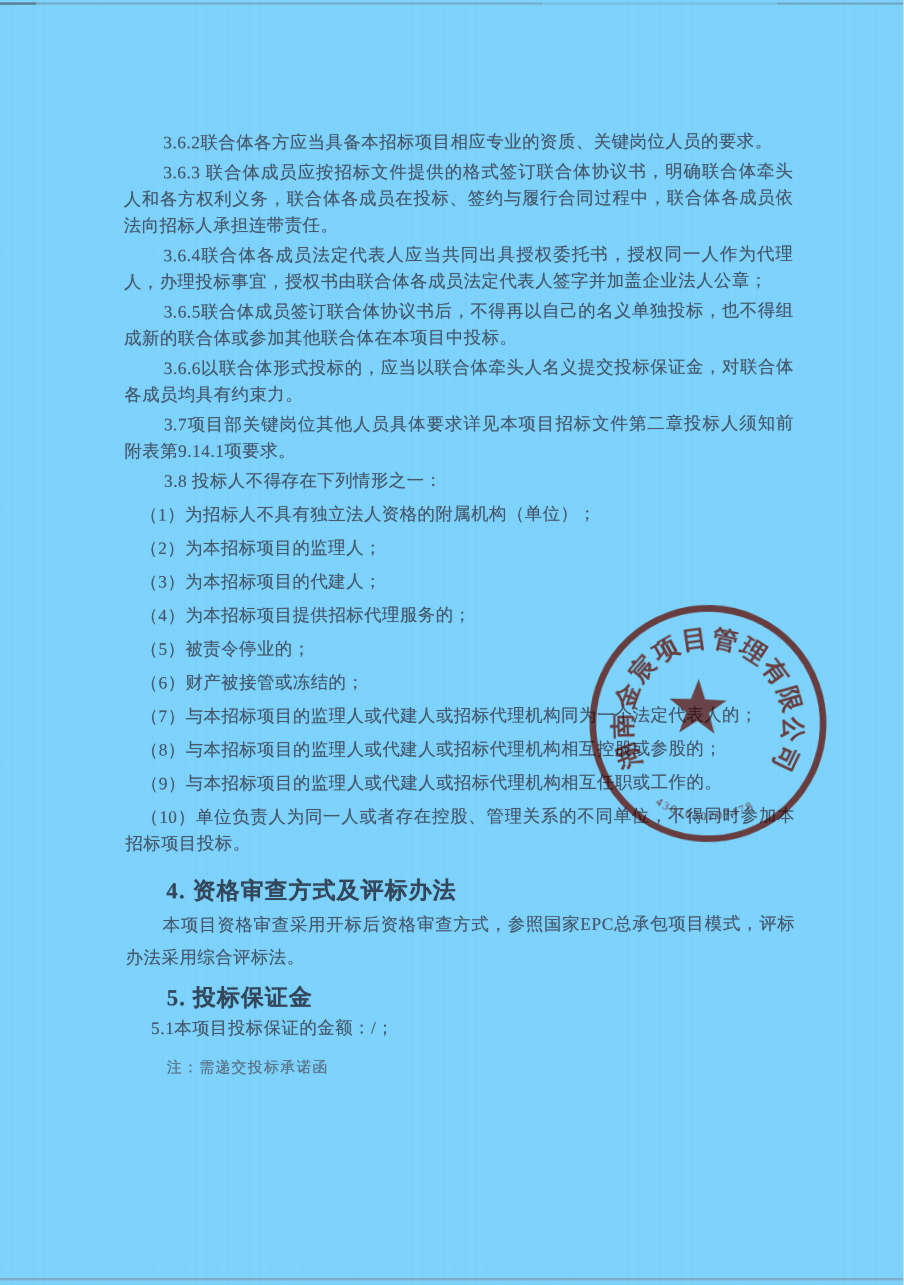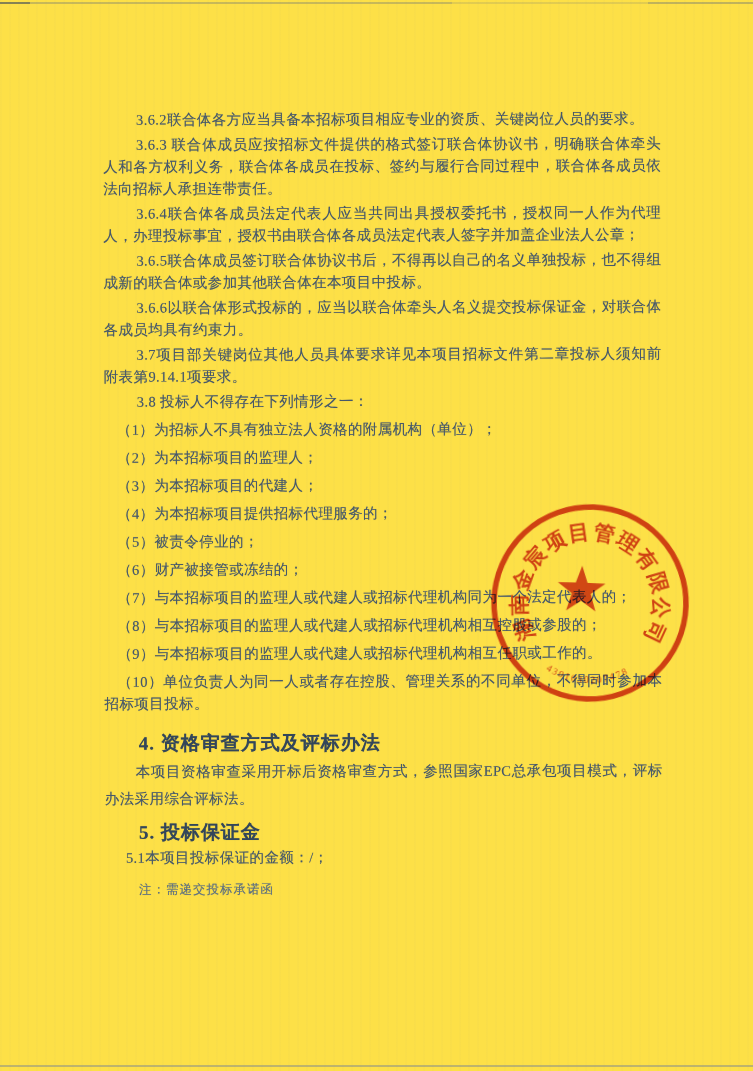--- a/index.html
+++ b/index.html
@@ -1,21 +1,21 @@
 <!DOCTYPE html>
 <html><head>
 <meta charset="utf-8">
 <style>
   * { margin:0; padding:0; box-sizing:border-box; }
   html,body { background:#e8e8e8; }
   .page {
     position:relative;
     width:753px; height:1071px;
     margin:0 auto;
-    background:#fde047;
+    background:#7dd3fc;
     overflow:hidden;
     font-family:"Liberation Serif","DejaVu Serif",serif;
   }
   
   .page::before {
     content:""; position:absolute; inset:0;
     background:repeating-linear-gradient(90deg,
       rgba(120,130,140,0.025) 0 2px, rgba(255,255,255,0) 2px 9px);
     pointer-events:none;
   }

